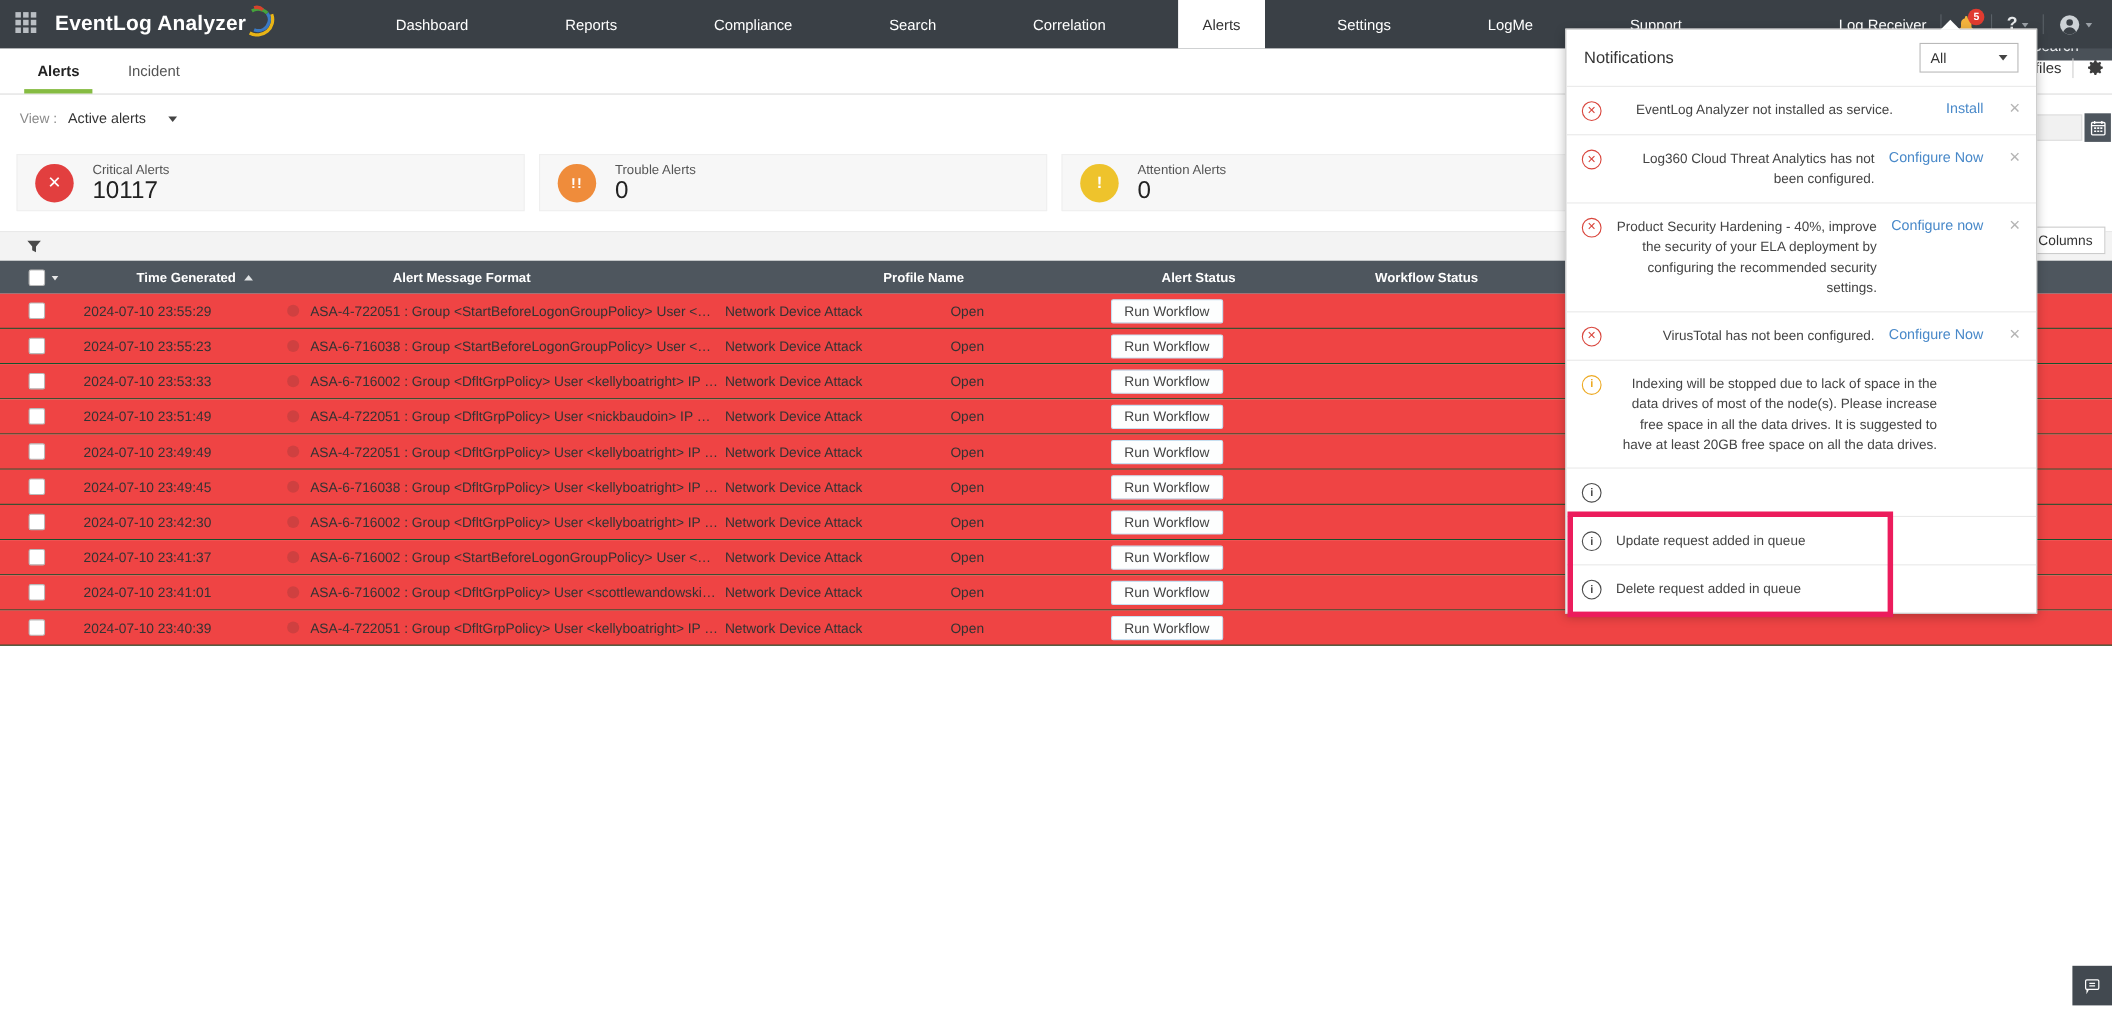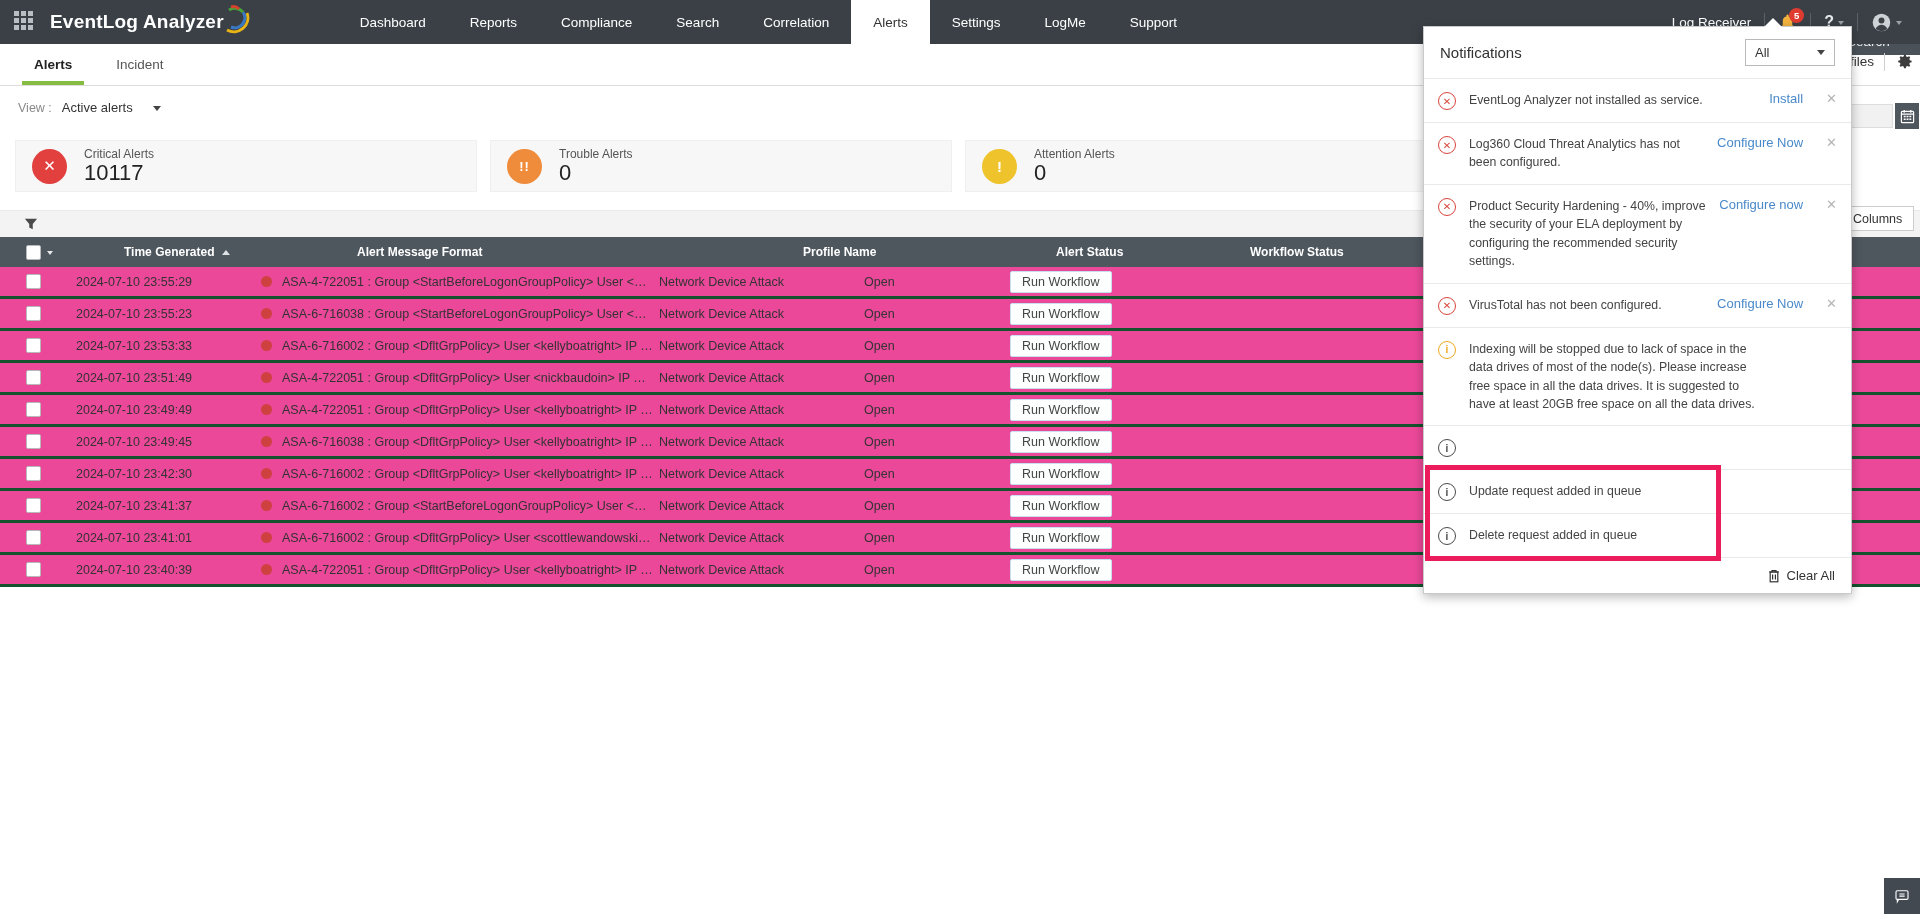--- a/index.html
+++ b/index.html
@@ -8,21 +8,21 @@
          font-family:"Liberation Sans","DejaVu Sans",sans-serif; color:#333; }
 
   
   .navbar { position:absolute; top:0; left:0; width:1920px; height:44px;
             background:#3a4046; display:flex; align-items:center; z-index:10; }
   .apps-grid { width:22px; height:22px; margin:0 14px 0 14px; display:grid;
                grid-template-columns:repeat(3,5px); grid-template-rows:repeat(3,5px); gap:2px; cursor:pointer; }
   .apps-grid span { background:#b9bec3; }
   .brand { display:flex; align-items:center; color:#fff; font-size:19px; font-weight:bold; letter-spacing:.2px; }
   .brand svg { margin-left:-4px; margin-top:-8px; }
-  .nav { display:flex; margin-left:88px; height:44px; }
+  .nav { display:flex; margin-left:88px; height:44px;gap:44px; }
   .nav a { display:flex; align-items:center; padding:0 22px; color:#fff; font-size:13.5px;
            text-decoration:none; cursor:pointer; }
   .nav a.active { background:#fff; color:#333; }
   .nav-right { margin-left:auto; display:flex; align-items:center; gap:13px; padding-right:18px; color:#fff; }
   .nav-sep { width:1px; height:18px; background:#5a6168; }
   .log-receiver { font-size:13.5px; cursor:pointer; }
   .bell-wrap { position:relative; cursor:pointer; display:flex; }
   .badge { position:absolute; top:-5px; right:-7px; min-width:15px; height:15px; border-radius:8px;
            background:#e03b30; color:#fff; font-size:9.5px; font-weight:bold;
            display:flex; align-items:center; justify-content:center; padding:0 3px; }
@@ -72,39 +72,39 @@
   .filter-strip { position:absolute; top:210px; left:0; width:1920px; height:27px; background:#f3f3f3;
                   border-top:1px solid #e9e9e9; display:flex; align-items:center; padding-left:24px; z-index:1; }
   .funnel { cursor:pointer; display:flex; }
   .columns-btn { position:absolute; left:1841px; top:206px; height:25px; background:#fff; border:1px solid #ccc;
                  font-size:12.5px; color:#333; padding:0 11px; display:flex; align-items:center; z-index:4; cursor:pointer; }
 
   
   .alert-table { position:absolute; top:237px; left:0; width:1920px; z-index:1; }
   .thead { display:flex; align-items:center; height:30px; background:#4e565e; color:#fff;
            font-size:12px; font-weight:bold;gap:48px; }
-  .trow { display:flex; align-items:center; height:32px; border-bottom:3px solid #14532d;
-          font-size:12.5px; color:#333; background:#ec4899; cursor:pointer; }
+  .trow { display:flex; align-items:center; height:32px; border-bottom:1px solid #14532d;
+          font-size:12.5px; color:#333; background:#ef4444; cursor:pointer; }
   .col-check { flex:0 0 76px; display:flex; align-items:center; gap:6px; padding-left:26px; }
   .col-time { flex:0 0 185px; display:flex; align-items:center; gap:8px; }
   .col-msg { flex:0 0 398px; display:flex; align-items:center; gap:10px; padding-right:6px; overflow:hidden; }
   .col-profile { flex:0 0 205px; }
   .col-status { flex:0 0 146px; }
   .col-workflow { flex:1; }
   .cbx { width:15px; height:15px; background:#fff; border:1px solid #b9b9b9; border-radius:2px; cursor:pointer; }
   .caret-wh { width:0; height:0; border:3.5px solid transparent; border-top:4.5px solid #e8e8e8; margin-top:4px; cursor:pointer; }
   .sort-asc { width:0; height:0; border:4px solid transparent; border-bottom:5px solid #dfe2e4; margin-bottom:3px; }
   .dot { width:11px; height:11px; border-radius:50%; background:#cf4040; flex:0 0 11px; }
   .msg-text { white-space:nowrap; overflow:hidden; text-overflow:ellipsis; }
   .run-wf { background:#fdfefe; border:1px solid #c7dff0; border-radius:2px; color:#444;
             font-size:12.5px; padding:3px 11px; cursor:pointer; font-family:inherit; }
 
   
   .notif-panel { position:absolute; left:1423px; top:26px; width:429px; background:#fff;
-                 border:1px solid #c9c9c9; box-shadow:0 3px 10px rgba(0,0,0,.28); z-index:50; }
+                 border:1px solid #c9c9c9; box-shadow:0 3px 10px rgba(0,0,0,.28); z-index:50;text-align:right; }
   .panel-caret { position:absolute; top:-9px; left:340px; width:0; height:0;
                  border:9px solid transparent; border-top:none; border-bottom:9px solid #fff; }
   .n-header { display:flex; align-items:center; justify-content:space-between; padding:12px 16px; }
   .n-title { font-size:15px; color:#333; }
   .n-filter { width:90px; height:27px; border:1px solid #b9b9b9; display:flex; align-items:center;
               justify-content:space-between; padding:0 9px; font-size:13px; color:#333; cursor:pointer; }
   .n-list { display:block; }
   .n-item { display:flex; align-items:flex-start; padding:12px 14px; border-top:1px solid #e9e9e9; gap:13px; }
   .nicon { flex:0 0 18px; width:18px; height:18px; border-radius:50%; border:1.6px solid currentColor;
            display:flex; align-items:center; justify-content:center; font-size:10px; font-weight:bold; margin-top:1px; }
@@ -478,30 +478,20 @@
     <span class="n-text">Update request added in queue</span>
 
   </div>
         <div class="n-item no-action">
     <span class="nicon info">i</span>
     <span class="n-text">Delete request added in queue</span>
 
   </div>
       </div>
     </div>
-  <div class="n-footer">
-    <span class="clear-all">
-      <svg width="12" height="14" viewBox="0 0 12 14" fill="none" stroke="#333" stroke-width="1.2">
-        <path d="M1 3h10M4 3V1.5h4V3"></path>
-        <rect x="2.2" y="3" width="7.6" height="9.8"></rect>
-        <path d="M4.6 5.5v5M7.4 5.5v5"></path>
-      </svg>
-      <span>Clear All</span>
-    </span>
-  </div>
 </div>
 
 <div class="feedback-btn">
   <svg width="18" height="18" viewBox="0 0 24 24" fill="none" stroke="#fff" stroke-width="1.5">
     <rect x="4" y="5" width="16" height="11.5" rx="1.5"></rect>
     <path d="M8.5 9.3h7M8.5 12.2h7"></path>
     <path d="M7.5 16.5 5.8 19.5v-3" fill="#fff"></path>
   </svg>
 </div>
 

